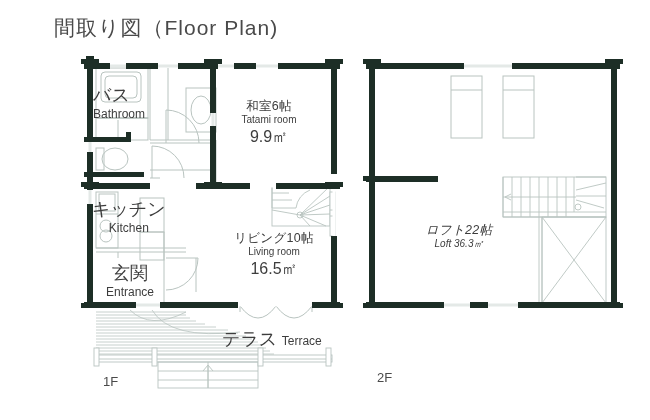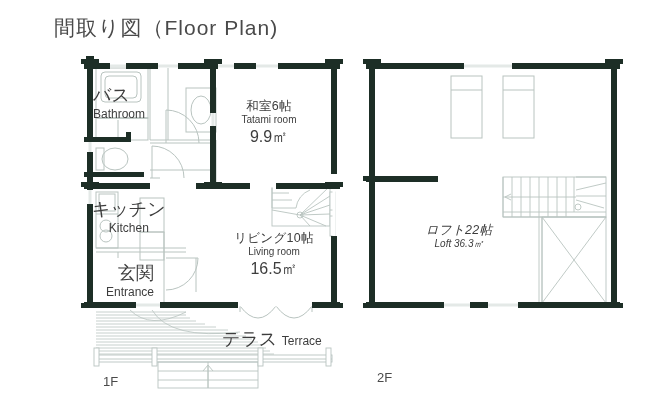--- a/index.html
+++ b/index.html
@@ -331,21 +331,21 @@
   <div class="rl-jp">和室6帖</div>
   <div class="rl-en">Tatami room</div>
   <div class="rl-ar">9.9㎡</div>
 </div>
 
 <div class="room-label" id="lbl-kitchen" style="left:92px; top:198px; text-align:center;">
   <div class="rl-sm-jp">キッチン</div>
   <div class="rl-sm-en">Kitchen</div>
 </div>
 
-<div class="room-label" id="lbl-entrance" style="left:106px; top:262px; text-align:right;">
+<div class="room-label" id="lbl-entrance" style="left:106px; top:262px; text-align:center;">
   <div class="rl-sm-jp">玄関</div>
   <div class="rl-sm-en">Entrance</div>
 </div>
 
 <div class="room-label" id="lbl-living" style="left:224px; top:230px; width:100px;">
   <div class="rl-jp">リビング10帖</div>
   <div class="rl-en">Living room</div>
   <div class="rl-ar">16.5㎡</div>
 </div>
 

